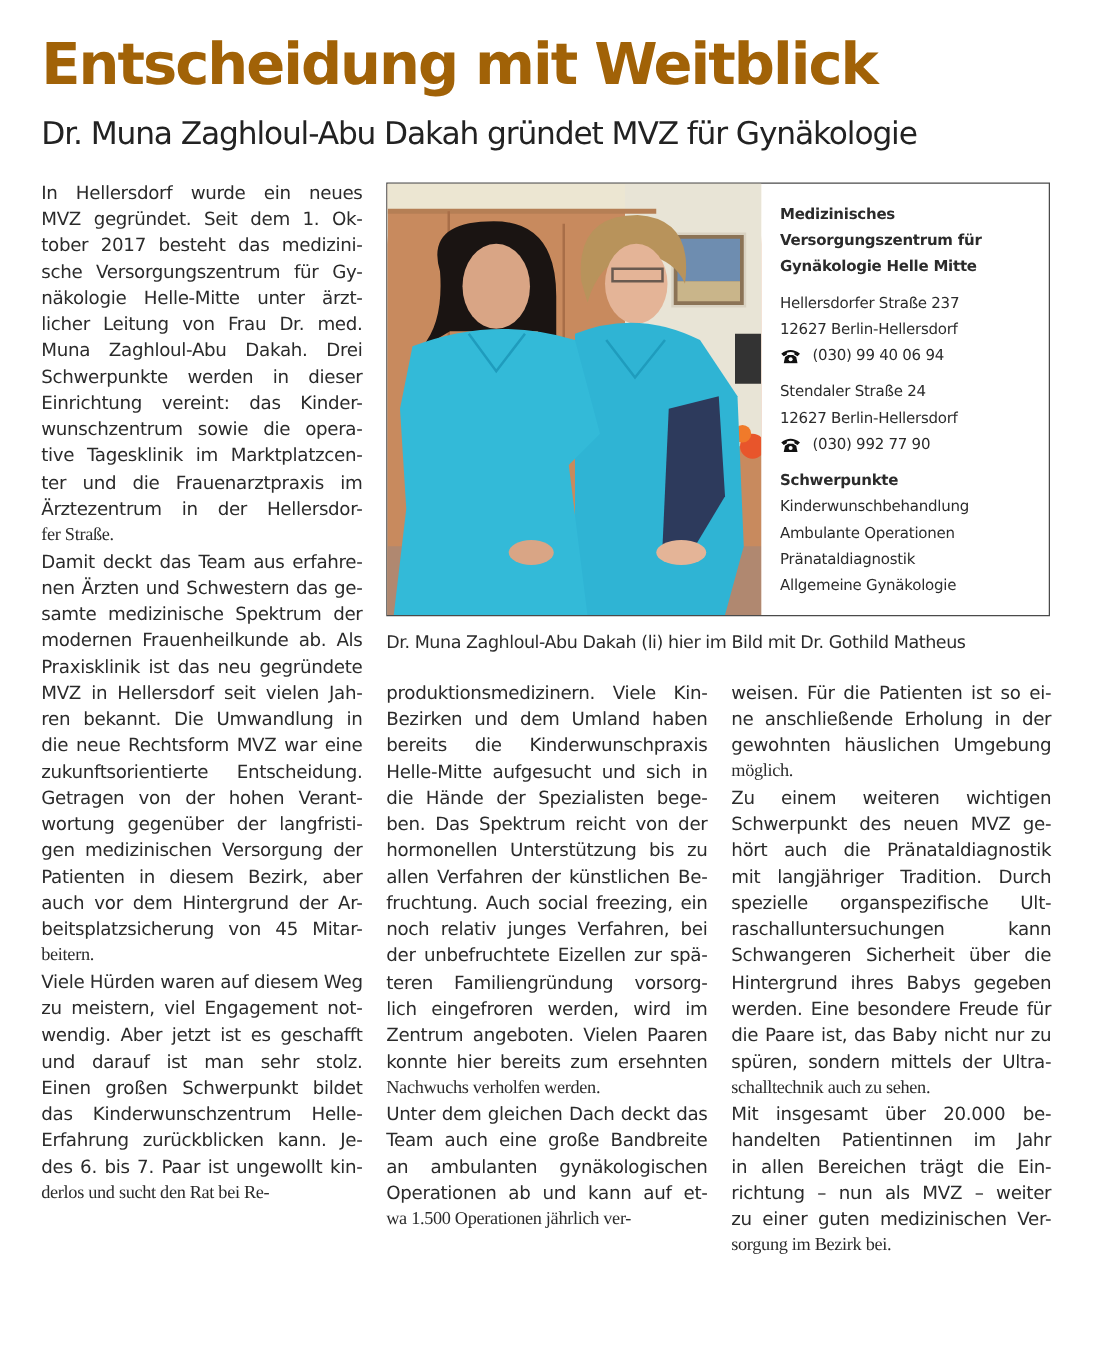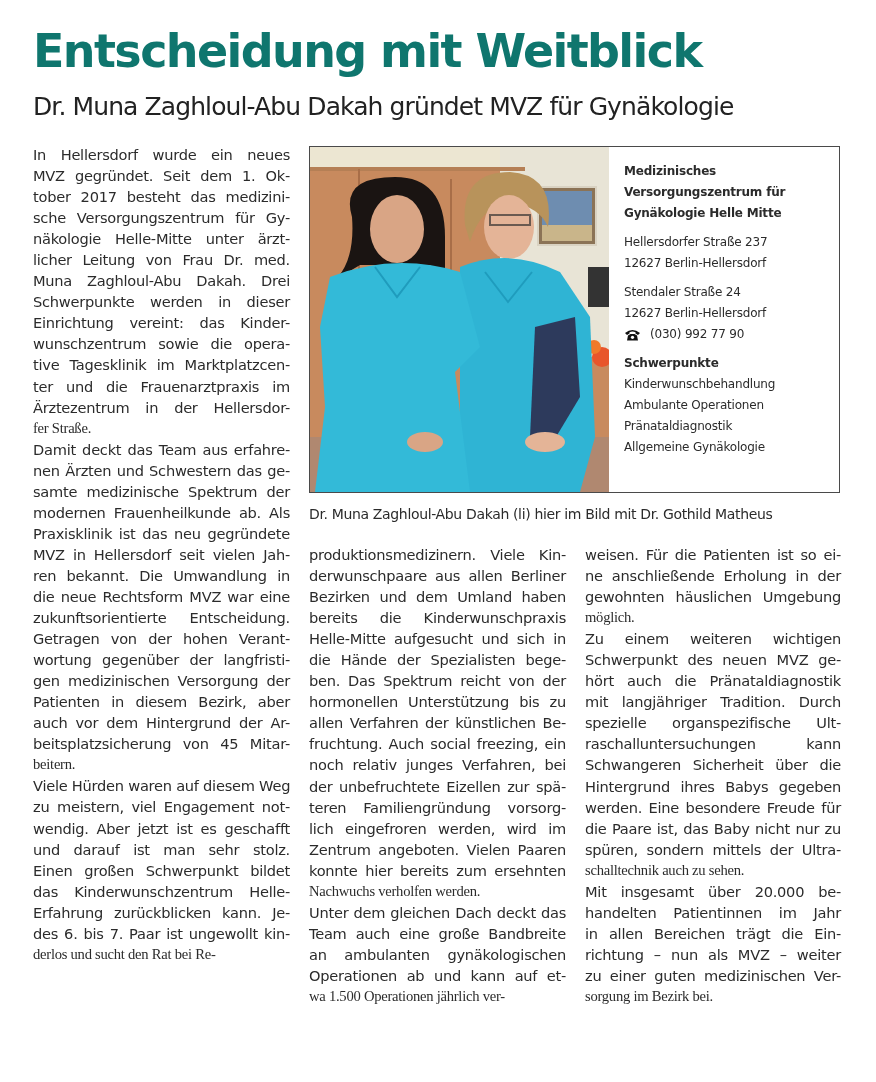--- a/index.html
+++ b/index.html
@@ -1,17 +1,17 @@
 <!DOCTYPE html>
 <html><head>
 <meta charset="utf-8">
 <style>
   html, body { margin: 0; padding: 0; background: #ffffff; }
   body { width: 876px; height: 1082px; position: relative; overflow: hidden; color: #2a2a2a; font-family: "DejaVu Sans", sans-serif; }
-  .headline { position: absolute; left: 33px; top: 22px; margin: 0; font-family: "DejaVu Sans", sans-serif; font-weight: bold; font-size: 46px; letter-spacing: -1.6px; color: #0f766e; line-height: 58px; white-space: nowrap; }
+  .headline { position: absolute; left: 33px; top: 22px; margin: 0; font-family: "DejaVu Sans", sans-serif; font-weight: bold; font-size: 46px; letter-spacing: -1.6px; color: #a16207; line-height: 58px; white-space: nowrap; }
   .subhead { position: absolute; left: 33px; top: 90px; margin: 0; font-family: "DejaVu Sans", sans-serif; font-weight: normal; font-size: 25px; letter-spacing: -0.9px; color: #222; line-height: 34px; white-space: nowrap; }
   .col { position: absolute; font-size: 14.6px; line-height: 21.05px; color: #2b2b2b; text-align: justify; letter-spacing: -0.25px; }
   .col p { margin: 0; }
   .col .ln { display: block; white-space: nowrap; text-align-last: justify; text-align: justify; }
   .col .ln.last { text-align-last: left; font-family: Liberation Serif, serif; }
   #col1 { left: 33px; top: 144px; width: 257px; }
   #col2 { left: 309px; top: 544px; width: 257px; }
   #col3 { left: 585px; top: 544px; width: 256px; }
   .photo-box { position: absolute; left: 309px; top: 146px; width: 531px; height: 347px; border: 1.5px solid #4a4a4a; box-sizing: border-box; background: #fff; }
   .photo { position: absolute; left: 0; top: 0; width: 299px; height: 345px; overflow: hidden; background: linear-gradient(180deg, #e9e2c9 0%, #efe7d2 12%, #d8a070 14%, #c98a5a 50%, #b07a55 100%); }
@@ -108,20 +108,30 @@
   </div>
   <div class="info">
     <div class="title">
       <div>Medizinisches</div>
       <div>Versorgungszentrum für</div>
       <div>Gynäkologie Helle Mitte</div>
     </div>
     <div class="block">
       <div>Hellersdorfer Straße 237</div>
       <div>12627 Berlin-Hellersdorf</div>
+      <div class="phone">
+        <span>
+          <svg width="17" height="12" viewBox="0 0 17 12">
+              <path d="M1 4 Q8.5 -2 16 4 L14 6 L11.5 4.5 L11.5 3.2 Q8.5 2 5.5 3.2 L5.5 4.5 L3 6 Z" fill="#111"></path>
+              <path d="M4 6.5 L6.5 5 L10.5 5 L13 6.5 L14 11.5 L3 11.5 Z" fill="#111"></path>
+              <circle cx="8.5" cy="8.3" r="1.6" fill="#fff"></circle>
+            </svg>
+        </span>
+        <span>(030) 99 40 06 94</span>
+      </div>
     </div>
     <div class="block">
       <div>Stendaler Straße 24</div>
       <div>12627 Berlin-Hellersdorf</div>
       <div class="phone">
         <span>
           <svg width="17" height="12" viewBox="0 0 17 12">
               <path d="M1 4 Q8.5 -2 16 4 L14 6 L11.5 4.5 L11.5 3.2 Q8.5 2 5.5 3.2 L5.5 4.5 L3 6 Z" fill="#111"></path>
               <path d="M4 6.5 L6.5 5 L10.5 5 L13 6.5 L14 11.5 L3 11.5 Z" fill="#111"></path>
               <circle cx="8.5" cy="8.3" r="1.6" fill="#fff"></circle>
@@ -138,21 +148,20 @@
       <div>Allgemeine Gynäkologie</div>
     </div>
   </div>
 </div>
 
 <div class="caption">Dr. Muna Zaghloul-Abu Dakah (li) hier im Bild mit Dr. Gothild Matheus</div>
 
 <div class="col" id="col2">
     <p>
       <span class="ln">produktionsmedizinern. Viele Kin-</span>
-      <span class="ln">derwunschpaare aus allen Berliner</span>
       <span class="ln">Bezirken und dem Umland haben</span>
       <span class="ln">bereits die Kinderwunschpraxis</span>
       <span class="ln">Helle-Mitte aufgesucht und sich in</span>
       <span class="ln">die Hände der Spezialisten bege-</span>
       <span class="ln">ben. Das Spektrum reicht von der</span>
       <span class="ln">hormonellen Unterstützung bis zu</span>
       <span class="ln">allen Verfahren der künstlichen Be-</span>
       <span class="ln">fruchtung. Auch social freezing, ein</span>
       <span class="ln">noch relativ junges Verfahren, bei</span>
       <span class="ln">der unbefruchtete Eizellen zur spä-</span>

